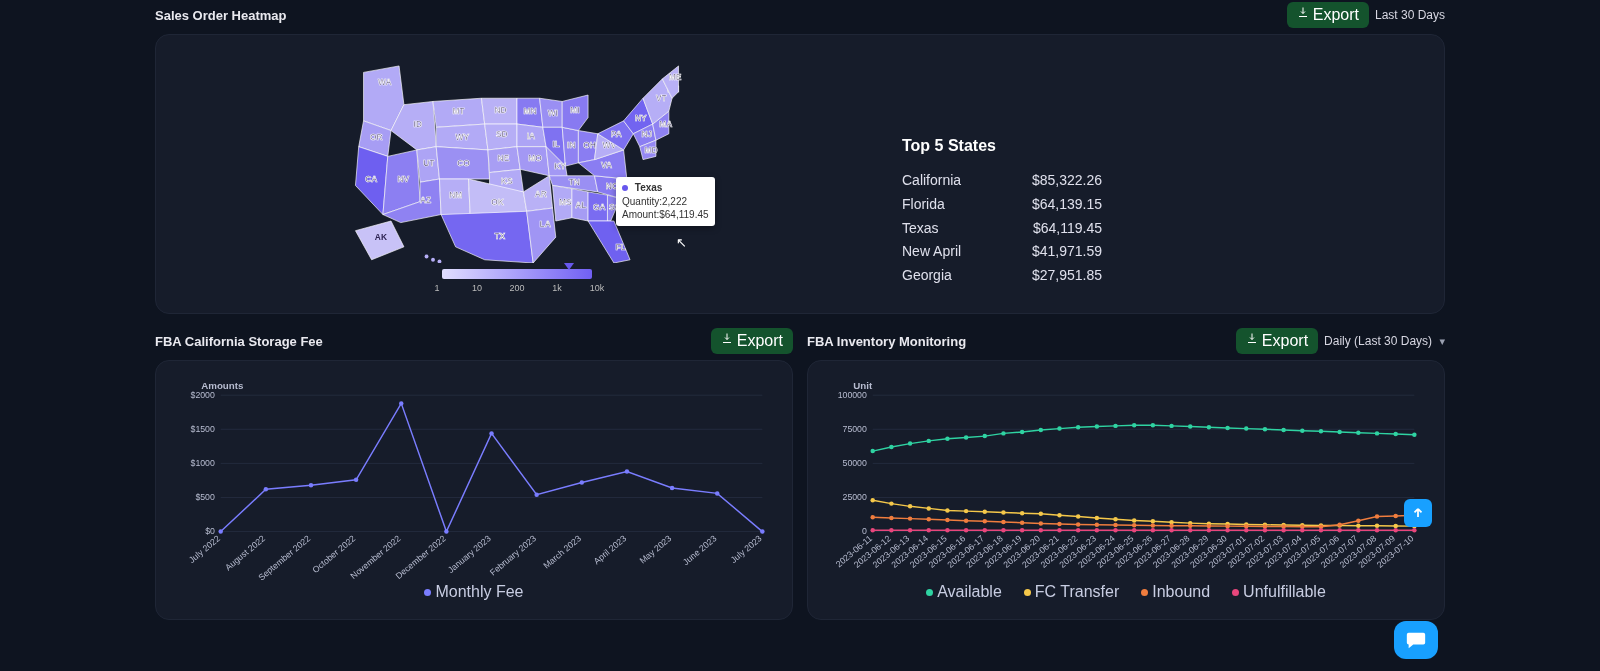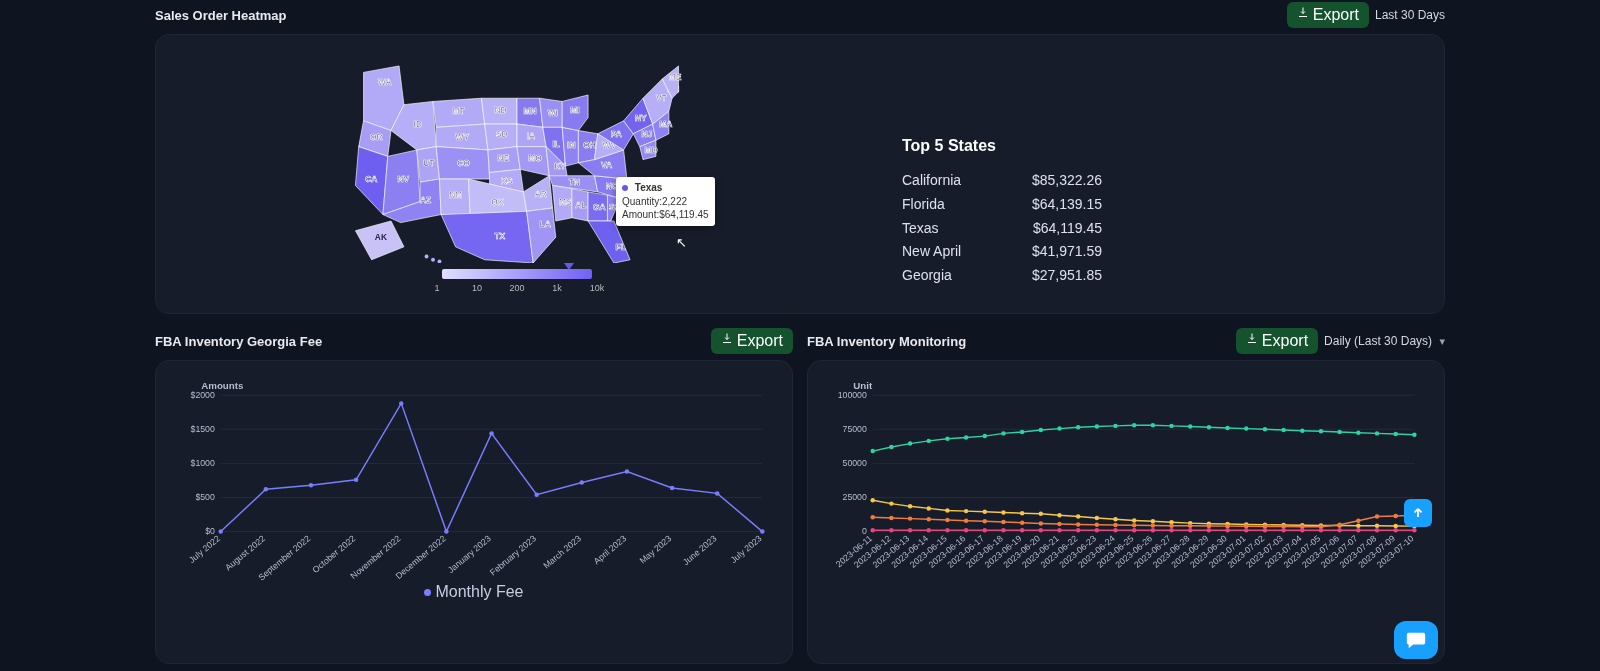--- a/index.html
+++ b/index.html
@@ -79,21 +79,21 @@
   white-space: nowrap;
 }
 .tooltip-box .bullet { display:inline-block; width:6px; height:6px; border-radius:50%; background:#6757ed; margin-right:4px; vertical-align:middle;}
 .cursor { position:absolute; left:504px; top:188px; font-size:13px; color:#fff; pointer-events:none;}
 
 
 .row2 {
   display:flex; gap: 14px; margin-top: 12px;
 }
 .col { flex:1; display:flex; flex-direction:column; }
-.chart-area { position:relative; height: 304px; }
+.chart-area { position:relative; height: 260px; }
 svg.chart { width:100%; height:210px; display:block; }
 .gridline { stroke:#232b3e; stroke-width:1;}
 .rot { font-size:9px; fill:#b8bdd1; }
 .legend-inline { display:flex; justify-content:center; gap:22px; font-size:16px; color:#c8cde2; margin-top:0px;}
 .legend-inline .dot { display:inline-block; width:7px; height:7px; border-radius:50%; margin-right:4px; vertical-align:middle;}
 .axis-title { font-size:10px; fill:#b8bdd1; font-weight:600;}
 
 .scroll-top-btn {
   position:absolute; right: 168px; bottom: 144px;
   width:28px; height:28px; border-radius:6px;
@@ -281,21 +281,21 @@
             <span>$27,951.85</span>
           </div>
         </div>
     </div>
   </div>
 
   <div class="row2">
 
     <div class="col">
       <div class="panel-header">
-        <div class="panel-title">FBA Inventory Georgia Fee</div>
+        <div class="panel-title">FBA California Storage Fee</div>
         <button class="export-btn">
           <svg viewBox="0 0 24 24">
               <path d="M12 3v12m0 0l-4-4m4 4l4-4M4 21h16"></path>
             </svg>
           <span>Export</span>
         </button>
       </div>
       <div class="panel chart-area">
         <svg class="chart" id="storage-chart" viewBox="0 0 620 210">
             <text x="30" y="14" class="axis-title">Amounts</text>
@@ -520,20 +520,26 @@
             <text x="452.62068965517244" y="168" class="rot" text-anchor="end" transform="rotate(-40 452.62068965517244 168)">2023-07-02</text>
             <text x="471.7931034482758" y="168" class="rot" text-anchor="end" transform="rotate(-40 471.7931034482758 168)">2023-07-03</text>
             <text x="490.9655172413793" y="168" class="rot" text-anchor="end" transform="rotate(-40 490.9655172413793 168)">2023-07-04</text>
             <text x="510.13793103448273" y="168" class="rot" text-anchor="end" transform="rotate(-40 510.13793103448273 168)">2023-07-05</text>
             <text x="529.3103448275862" y="168" class="rot" text-anchor="end" transform="rotate(-40 529.3103448275862 168)">2023-07-06</text>
             <text x="548.4827586206897" y="168" class="rot" text-anchor="end" transform="rotate(-40 548.4827586206897 168)">2023-07-07</text>
             <text x="567.6551724137931" y="168" class="rot" text-anchor="end" transform="rotate(-40 567.6551724137931 168)">2023-07-08</text>
             <text x="586.8275862068966" y="168" class="rot" text-anchor="end" transform="rotate(-40 586.8275862068966 168)">2023-07-09</text>
             <text x="606" y="168" class="rot" text-anchor="end" transform="rotate(-40 606 168)">2023-07-10</text>
           </svg>
+        <div class="legend-inline" id="monitor-legend">
+            <span><span class="dot" style="background:#2fd3a2"></span><span>Available</span></span>
+            <span><span class="dot" style="background:#f5c84a"></span><span>FC Transfer</span></span>
+            <span><span class="dot" style="background:#f07d3e"></span><span>Inbound</span></span>
+            <span><span class="dot" style="background:#e8467c"></span><span>Unfulfillable</span></span>
+          </div>
       </div>
     </div>
   </div>
 </div>
 
 <div class="scroll-top-btn">
   <svg width="14" height="14" viewBox="0 0 24 24" fill="none" stroke="#fff" stroke-width="3">
       <path d="M12 19V5m0 0l-6 6m6-6l6 6"></path>
     </svg>
 </div>

